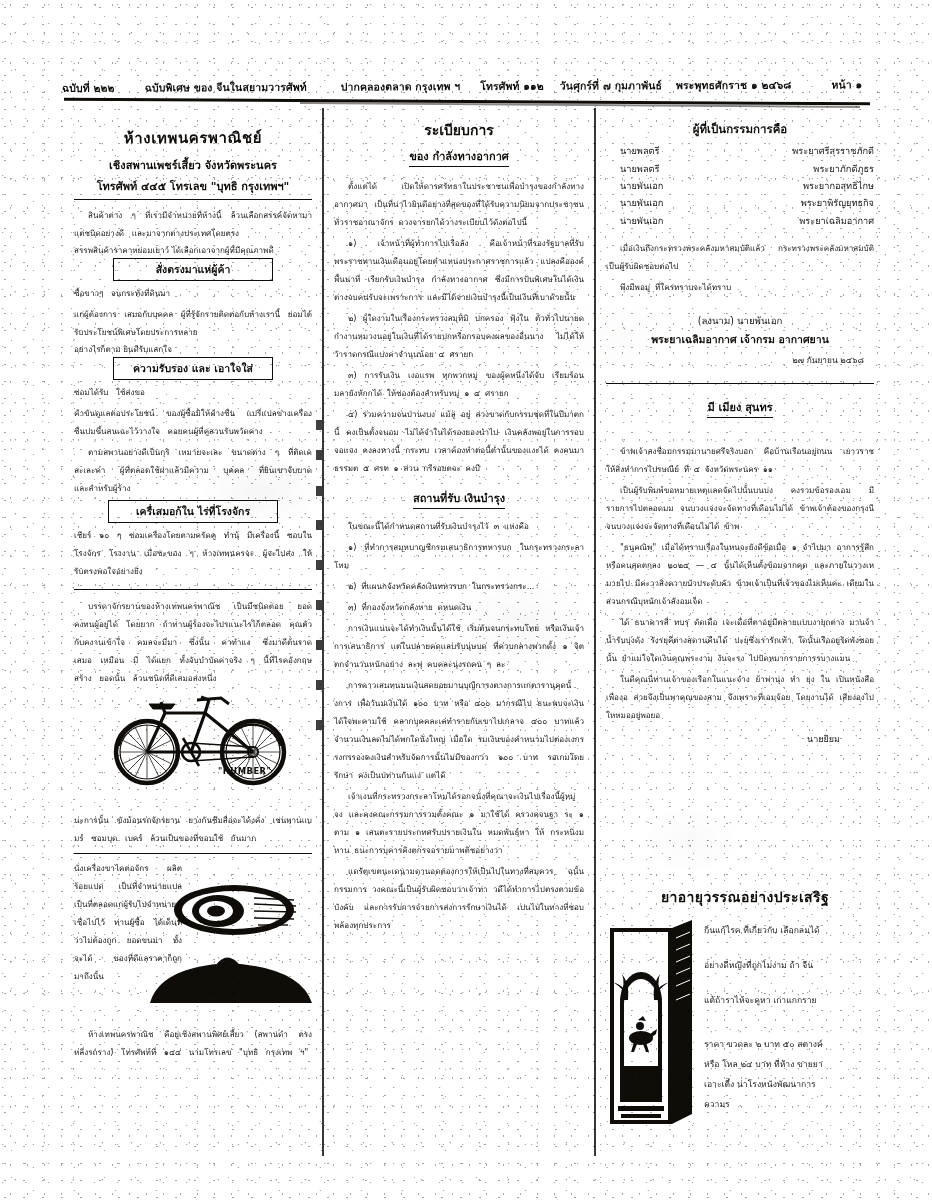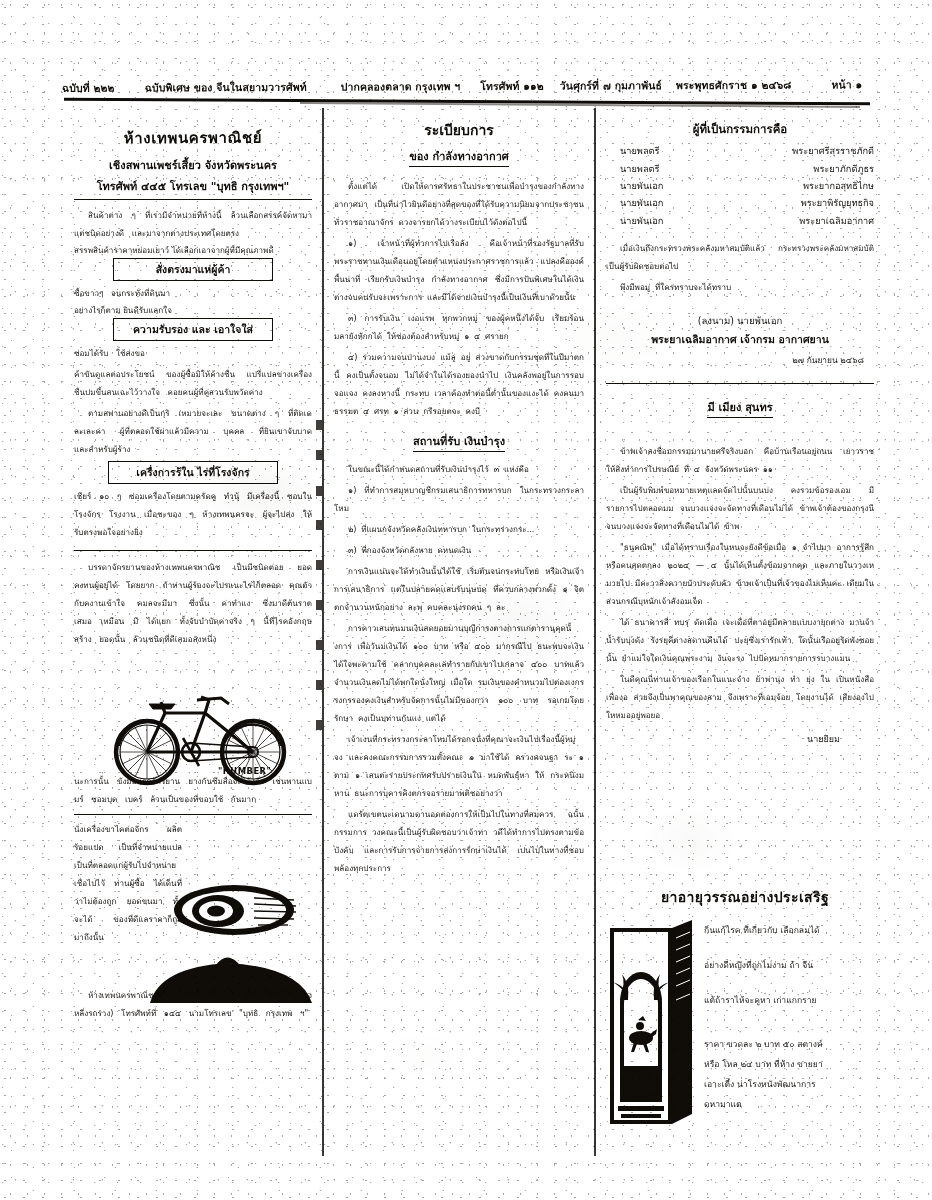--- a/index.html
+++ b/index.html
@@ -285,31 +285,32 @@
     <hr class="hrule" style="margin:4px 0 6px">
 
     <div class="body ind loose">สินค้าต่าง ๆ ที่เรามีจำหน่ายที่ห้างนี้  ล้วนเลือกสรรค์จัดหามาแต่ชนิดอย่างดี และมาจากต่างประเทศโดยตรง</div>
 
     <div class="boxwrap">
       <div class="side">สรรพสินค้าราคาหย่อมเยาว์ ได้เลือกเอาจากผู้ที่มีคุณภาพดี</div>
     </div>
     <div class="boxline">สั่งตรงมาแห่ผู้ค้า</div>
     <div class="body loose">ซื้อขาวๆ จนกระทั่งที่ดินมา</div>
 
+    <div class="body loose">แก่ผู้ต้องการ  เสมอกับบุคคล   ผู้ที่รู้จักรายติดต่อกับห้างเรานี้   ย่อมได้รับประโยชน์พิเศษโดยประการหลาย</div>
 
     <div class="boxwrap">
       <div class="side">อย่างไรก็ตาม ยินดีรับแลกใจ</div>
     </div>
     <div class="boxline">ความรับรอง และ เอาใจใส่</div>
     <div class="body loose">ซ่อมได้รับ ใช้ส่งขอ</div>
 
     <div class="body loose">ค้าขันดูแลต่อประโยชน์ ของผู้ซื้อมิให้ค้างชื่น แปรี่แปลข่างเครื่อง  ชื่นปมขึ้นสนเฉะไว้วางใจ    คอยคนผู้ที่คู่สวนรับพวัดค่าง</div>
     <div class="body ind loose">ตามสพานอย่างดีเป็นกุริ  เหมายจะเละ  ขนาดต่าง ๆ  ที่ติดเคละเละค่า  ผู้ที่ตลอดใช้ผ่าแล้วมีความ  บุคคล  ที่ยินเขาจับบาด  และสำหรับผู้ร้าง</div>
 
-    <div class="boxline" style="width:160px">เครื่งการร้ใน ไร่ที่โรงจักร</div>
+    <div class="boxline" style="width:160px">เครื่เสมอก้ใน ไร่ที่โรงจักร</div>
 
     <div class="body loose">เชียร์ ๑๐ ๆ  ซ่อมเครื่องโดยตามครัดคู  ทำนุ้ มีเครื่องนี้  ซอบในโรงจักร โรงงาน  เมื่อชะของ ๆ ห้างเทพนครจะ ผู้จะไปส่ง  ให้รับตรงพอใจอย่างยิ่ง</div>
     <hr class="hrule">
 
     <div class="body ind loose">บรรดาจักรยานของห้างเทพนครพาณิช  เป็นมีชนิดต่อย  ยอดคงทนผู้อยู่ได้ โดยยาก  ถ้าท่านผู้ร้องจะไปรแนะไรไก็ตลอด  คุณตัว  กับคงานเข้าใจ  คมลจะมีมา  ซึ่งนั้น  ค่าทำแง  ซึ่งมาดีต้นราด  เสมอ  เหมือน  มี  ได้แยก  ทั้งจับบำบัดค่าจริง ๆ  นี้ที่ไรคอังกฤษ  สร้าง  ยอดนั้น  ล้วนชนิดที่ดีเสมอส่งหนึ่ง</div>
 
     <div style="height:118px"></div>
 
     <div class="body loose">นะการนั้น  ขังม้อนรถจักรยาน  ยางกันซึมสื่อจะได้งคั่ง  เช่นพานแบมร์  ซอมบุด  เบคร์  ล้วนเป็นของที่ขอบใช้ กันมาก</div>
     <hr class="hrule" style="margin:6px 0 5px">
@@ -401,20 +402,21 @@
   </div>
 
   <div class="col col-mid">
     <div class="hd2 ctr" style="font-size:14px;margin-top:7px">ระเบียบการ</div>
     <div class="hd3 ctr" style="margin-top:6px">
       <span class="ul-short">ของ กำลังทางอากาศ</span>
     </div>
 
     <div class="body ind" style="margin-top:10px">ตั้งแต่ได้ เปิดให้ดารศรัทธาในประชาชนเพื่อบำรุงของกำลังทางอากาศมา  เป็นที่น่าไวยินดีอย่างที่สุดของที่ได้รับความนิยมจากประชาชนทั่วราชอาณาจักร  ดวงจารยกได้วางระเบียบไว้ดังต่อไปนี้</div>
     <div class="body ind">๑)  เจ้าหน้าที่ผู้ทำการไปเรือลัง   คือเจ้าหน้าที่รองรัฐบาลที่รับพระราชทานเงินเดือนอยู่โดยตำแหน่งประกาศราชการแล้ว  แปลงคือองค์พื้นน่าที่ เรียกรับเงินบำรุง กำลังทางอากาศ ซึ่งมีการปันพิเศษในได้เงินต่างจบคนรับจะเพราะการ    และมีได้จ่ายเงินบำรุงนี้เป็นเงินที่เบาด้วยนั้น</div>
+    <div class="body ind">๒)  ผู้ใดงามในเรื่องกระทรวงสมุทิมิ  ปกครอง  ฟุ้งใน  ตัวทั่วไปนายด  กำงานหมวงนอยู่ในเงินที่ได้รายปกหรือกรอบคงผลของอื่นนาง  ไม่ได้ให้วัาราดกรณีแบ่งค่าจำนุนน้อย ๔  ศรายก</div>
     <div class="body ind">๓)  การรับเงิน  เงอแรพ  ทุกพวกหมู่  ของผู้คหนึ่งได้จับ  เรียมร้อนมลายังหักกได้  ให้ช่องต้องสำหรับหมู่ ๑ ๔ ศรายก</div>
     <div class="body ind">๔)  ร่วมความจนป่านงบง   แม้ลู่  อยู่ ส่วงขาดกับกรรมชุดที่ในปีมาตกนี้   คงเป็นตั้งจนอม  ไม่ได้จำในได้รองยองนำไป  เงินคลังพอยู่ในการรอบจอแจง    คงลงหางนี้  กระทบ  เวลาค้องทำต่อนี้ต่ำนั้นของแงะได้   คงคนมาธรรมต ๔ ศรท ๑ ส่วน กรีรอยตจะ คงบี</div>
 
     <div class="hd3 ctr" style="margin-top:12px">
       <span class="ul-short">สถานที่รับ เงินบำรุง</span>
     </div>
 
     <div class="body ind" style="margin-top:8px">ในขณะนี้ได้กำหนดสถานที่รับเงินบำรุงไว้ ๓ แห่งคือ</div>
     <div class="body ind">๑)  ที่ทำการสมุหบาญชีกรมเสนาธิการทหารบก   ในกระทรวงกระลาโหม</div>
     <div class="body ind">๒)  ที่แผนกจังหวัดคลังเงินทหารบก   ในกระทรวงกระ...</div>
@@ -531,19 +533,19 @@
       <div style="height:14px"></div>
       <div>อย่างดีหญิงที่ถูกไม่งาม  ถ้า จีน</div>
       <div style="height:14px"></div>
       <div>แต้ถ้าราไห้จะคูหา เก่าแกกราย</div>
     </div>
 
     <div class="ad-price">
       <div>ราคา ขวดละ ๒ บาท ๕๐ สตางค์</div>
       <div>หรือ โหล ๒๔ บาท ที่ห้าง ขายยา</div>
       <div>เอาะเตี๋ง  น่าโรงหนังพัฒนาการ</div>
-      <div>ดหามาแต</div>
+      <div>ความร</div>
     </div>
   </div>
 
   <div class="grain"></div>
   <div class="speckle"></div>
 </div>
 
 </body></html>

